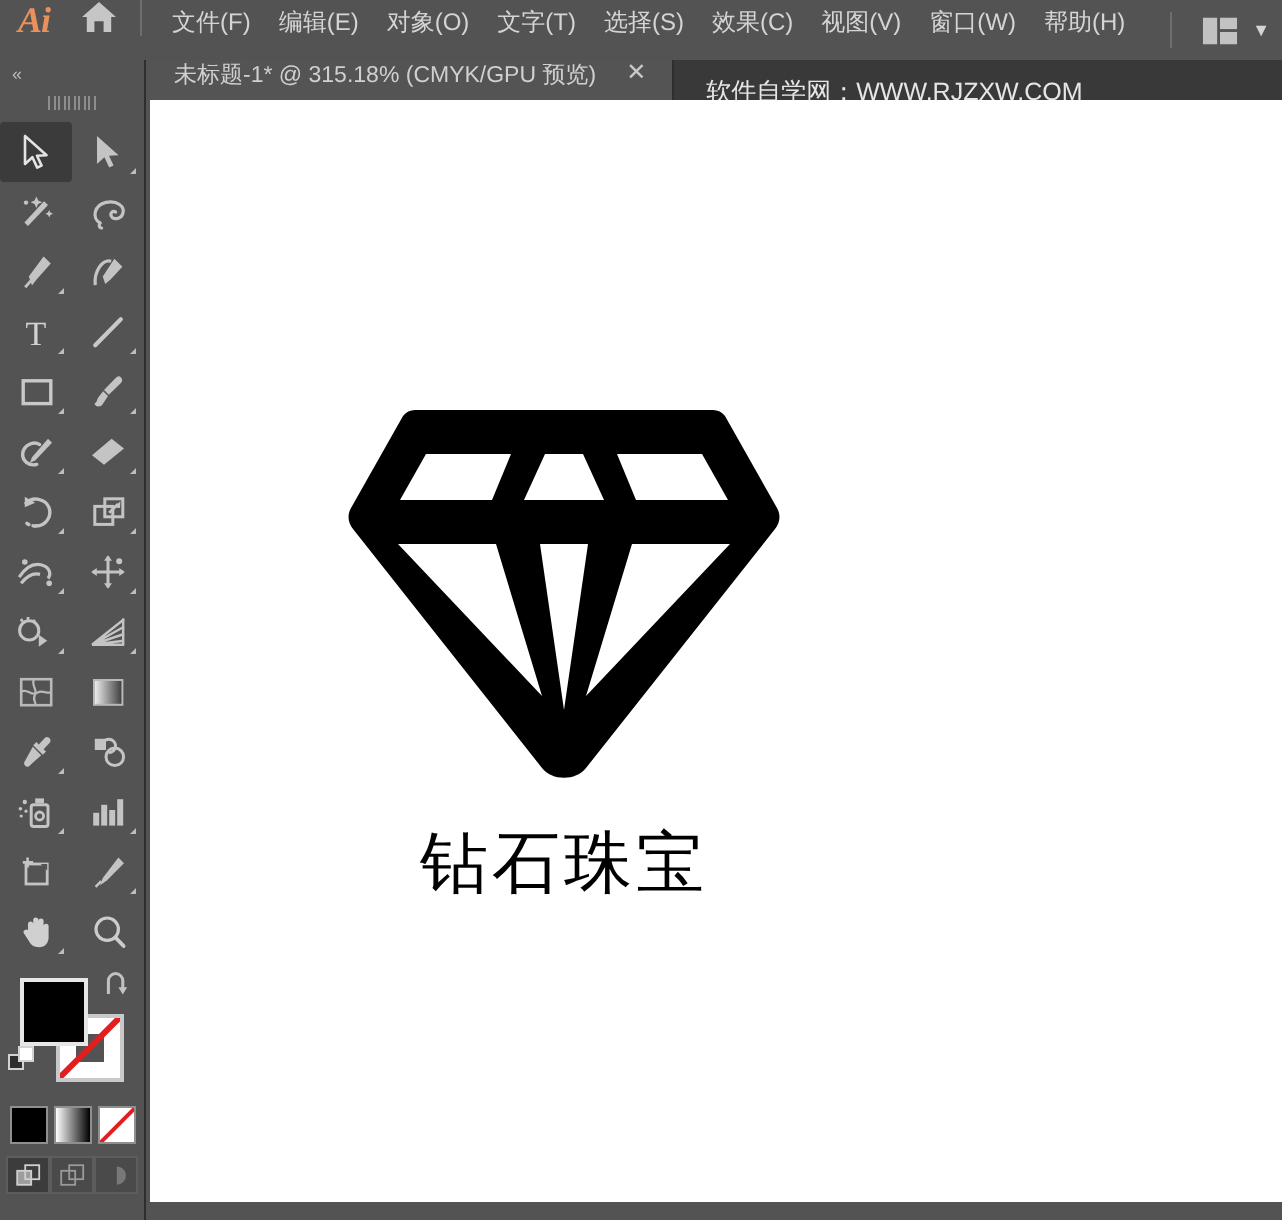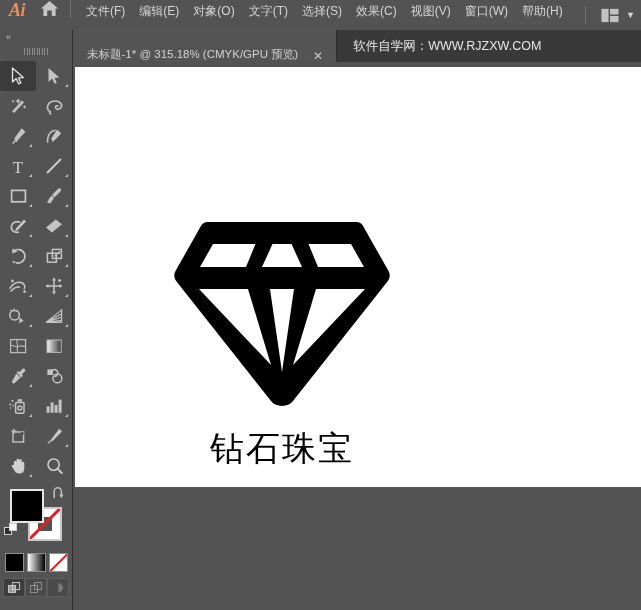--- a/index.html
+++ b/index.html
@@ -88,21 +88,21 @@
   .tabbar {
     position: absolute;
     left: 75px; top: 30px;
     width: 566px; height: 32px;
     background: #393939;
     display: flex;
     align-items: stretch;
   }
   .tab {
     display: flex;
-    align-items: flex-end;
+    align-items: flex-start;
     background: #545454;
     padding: 0 10px 0 12px;
     color: #d0d0d0;
     font-size: 11.5px;
     gap: 12px;
     border-right: 1px solid #2e2e2e;
     white-space: nowrap;
   }
   .tab-close {
     color: #c8c8c8;
@@ -267,22 +267,22 @@
     display: flex;
     align-items: center;
     justify-content: center;
     cursor: pointer;
   }
   .draw-btn.sel { background: #3c3c3c; }
 
   
   .canvas {
     position: absolute;
-    left: 75px; top: 67px;
-    width: 566px; height: 420px;
+    left: 75px; top: 50px;
+    width: 566px; height: 551px;
     background: #ffffff;
     overflow: hidden;
   }
   .artwork {
     position: absolute;
     left: 97px;
     top: 143px;
     width: 220px;
   }
   .logo-caption {

